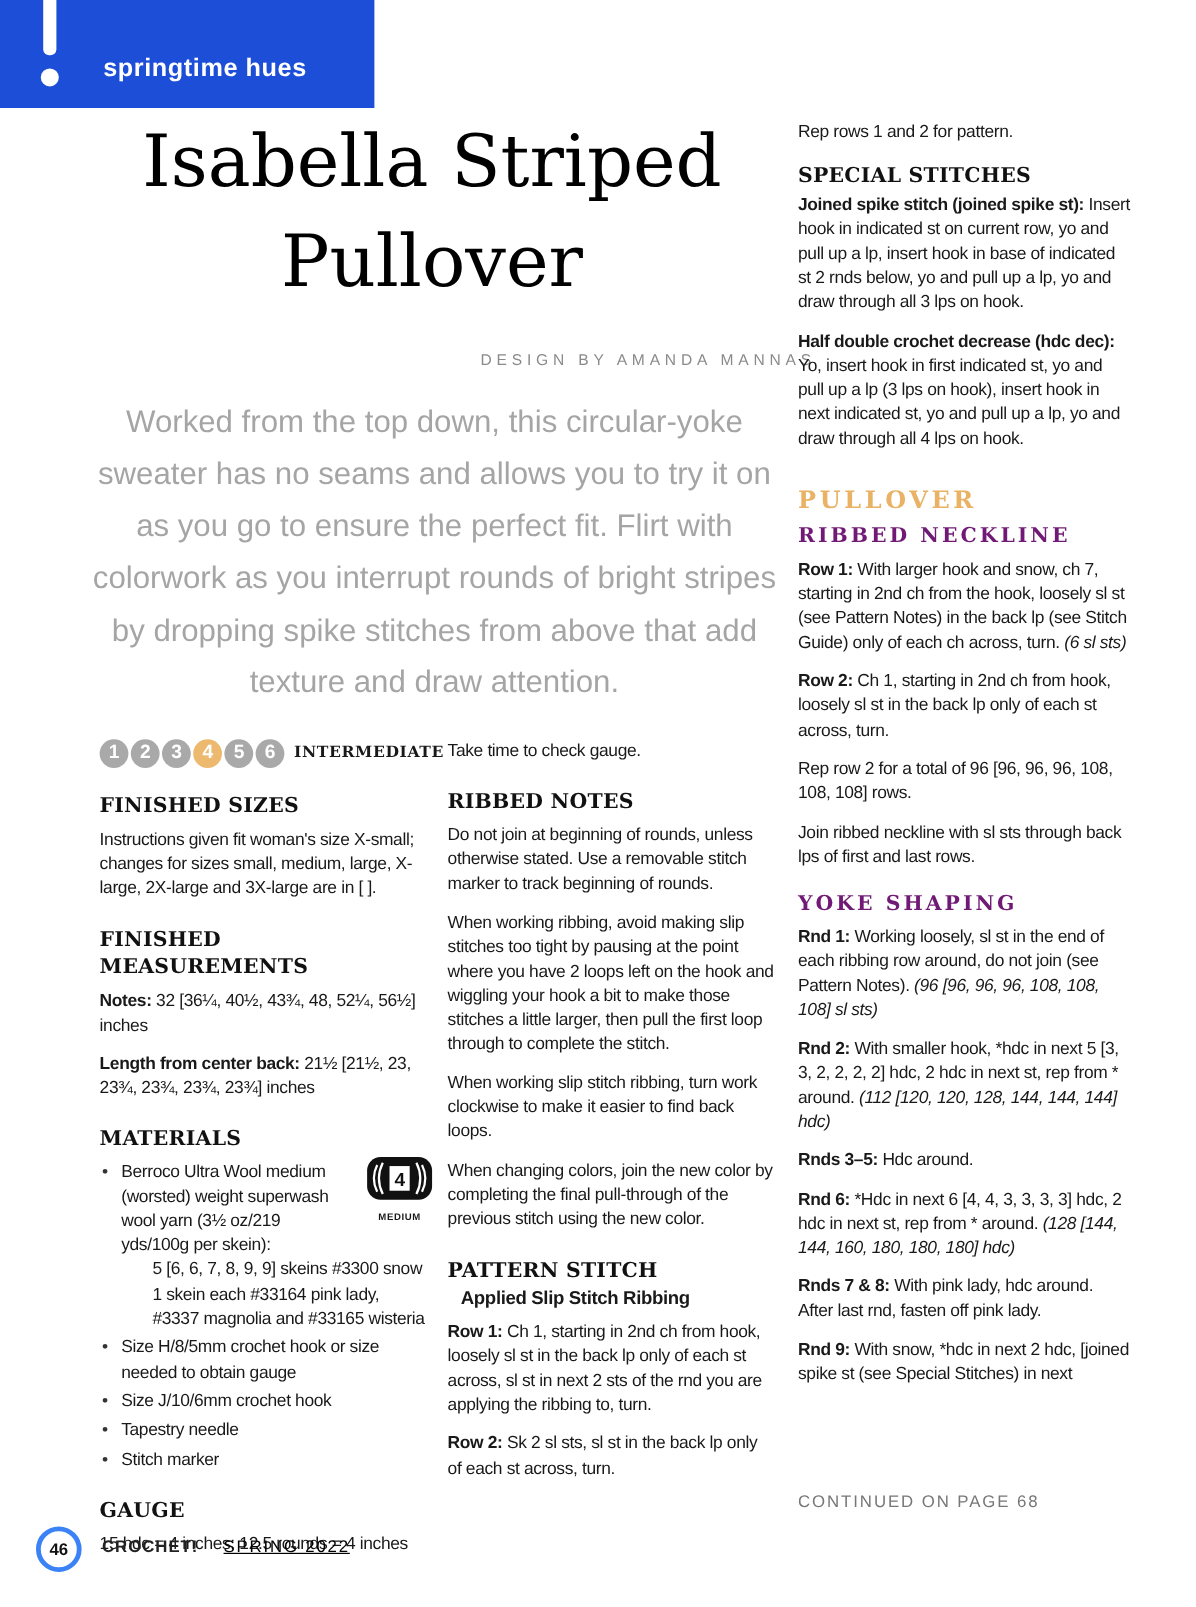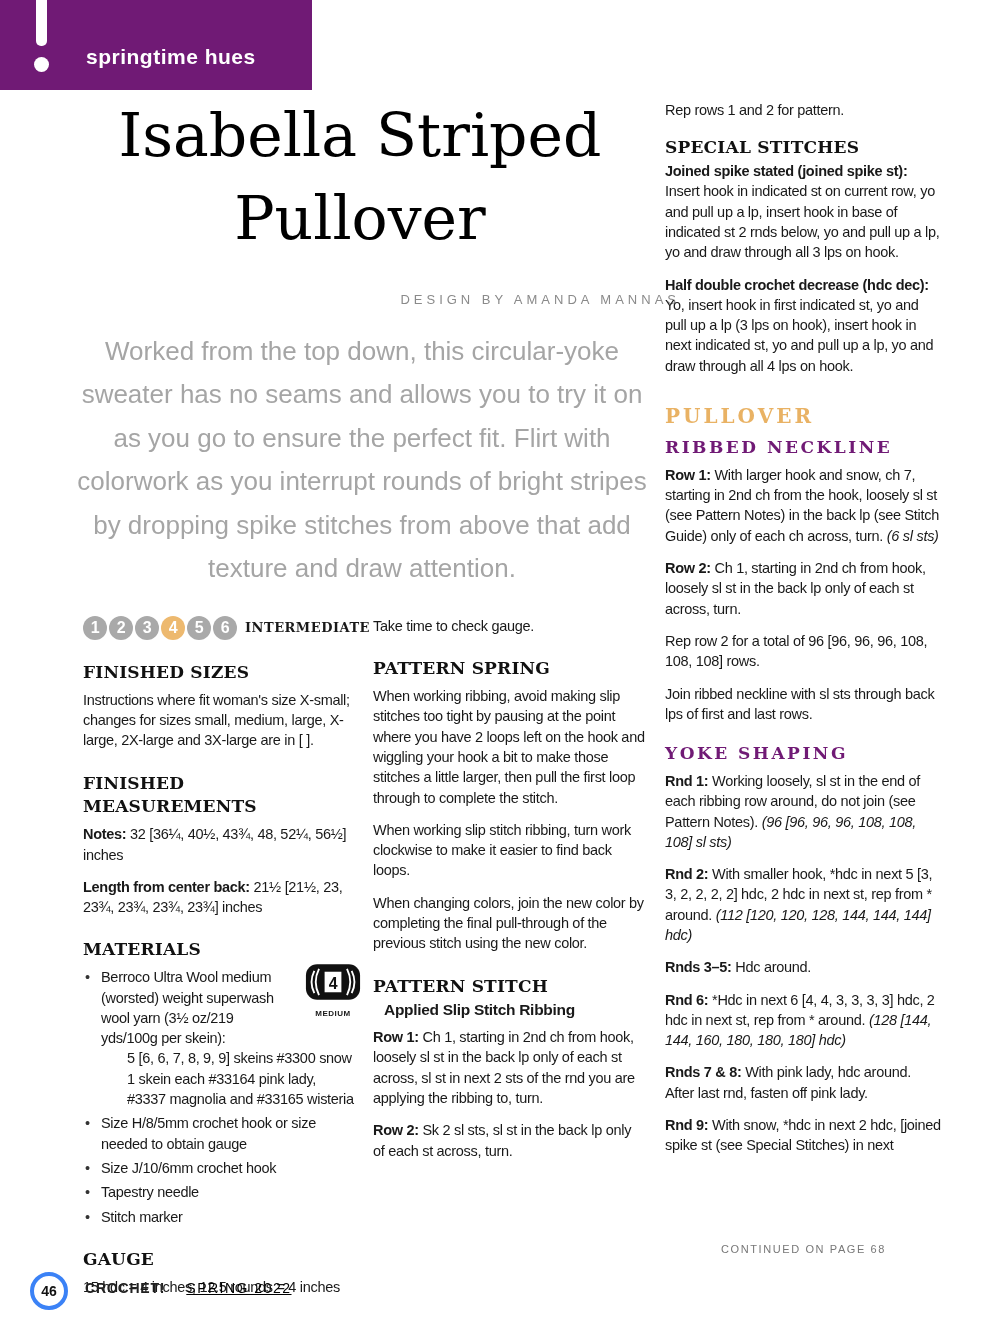--- a/index.html
+++ b/index.html
@@ -2,21 +2,21 @@
 <html><head>
 <meta charset="utf-8">
 <style>
   html,body { margin:0; padding:0; }
   body {
     width:997px; height:1339px; position:relative; background:#ffffff;
     font-family:"Liberation Sans", sans-serif; color:#191919; overflow:hidden;
   }
 
   
-  .band { position:absolute; left:0; top:0; width:312px; height:90px; background:#701a75; }
+  .band { position:absolute; left:0; top:0; width:312px; height:90px; background:#1d4ed8; }
   .excl-bar { position:absolute; left:36px; top:0; width:11px; height:46px; background:#fff; border-radius:0 0 5px 5px; }
   .excl-dot { position:absolute; left:34px; top:57px; width:15px; height:15px; background:#fff; border-radius:50%; }
   .tag { position:absolute; left:86px; top:45px; color:#fff; font-size:21px; font-weight:bold; letter-spacing:0.5px; }
 
   
   .title {
     position:absolute; left:40px; top:94px; width:640px; text-align:center;
     font-family:"DejaVu Serif", serif; font-weight:normal; font-size:60px; line-height:1.38; color:#000000;
   }
   .byline { position:absolute; left:40px; top:292px; width:640px; text-align:right;
@@ -62,22 +62,22 @@
   .badge { position:absolute; right:-6px; top:-4px; width:56px; text-align:center; }
   .badge .medlbl { font-size:8px; font-weight:bold; letter-spacing:0.5px; margin-top:1px; }
 
   
   .pagenum { position:absolute; left:30px; top:1272px; width:30px; height:30px; border:4px solid #3b82f6;
     border-radius:50%; display:flex; align-items:center; justify-content:center; font-weight:bold; font-size:14px; color:#111; }
   .footer-mag { position:absolute; left:85px; top:1280px; font-size:14px; color:#222; }
   .footer-mag .mag { font-weight:bold; letter-spacing:0.8px; }
   .footer-mag .issue { color:#000000; letter-spacing:1.5px; margin-left:21px;text-decoration:underline; }
 
-  .continued { position:absolute; left:665px; top:1243px; width:277px; text-align:center;
-    font-size:11px; letter-spacing:1.6px; color:#777; }
+  .continued { position:absolute; left:665px; top:1243px; width:277px; text-align:left;
+    font-size:14px; letter-spacing:1.6px; color:#777; }
 </style>
 </head>
 <body>
 
 <div class="band">
   <div>
     <div class="excl-bar"></div>
     <div class="excl-dot"></div>
   </div>
   <div class="tag">springtime hues</div>
@@ -95,21 +95,21 @@
     <span class="circ">1</span>
     <span class="circ">2</span>
     <span class="circ">3</span>
     <span class="circ active">4</span>
     <span class="circ">5</span>
     <span class="circ">6</span>
     <span class="diff-label">INTERMEDIATE</span>
   </div>
 
   <div class="h2">FINISHED SIZES</div>
-  <p class="body">Instructions where fit woman's size X-small; changes for sizes small, medium, large, X-large, 2X-large and 3X-large are in [ ].</p>
+  <p class="body">Instructions given fit woman's size X-small; changes for sizes small, medium, large, X-large, 2X-large and 3X-large are in [ ].</p>
 
   <div class="h2">FINISHED MEASUREMENTS</div>
   <p class="body"><b class="lead">Notes:</b> <span>32 [36¼, 40½, 43¾, 48, 52¼, 56½] inches</span></p>
   <p class="body"><b class="lead">Length from center back:</b> <span>21½ [21½, 23, 23¾, 23¾, 23¾, 23¾] inches</span></p>
 
   <div class="h2">MATERIALS</div>
   <ul class="mats">
     <li class="yarn-li">
       <div class="yarn-text">Berroco Ultra Wool medium (worsted) weight superwash wool yarn (3½ oz/219 yds/100g per skein):</div>
       <div class="yarn-sub">5 [6, 6, 7, 8, 9, 9] skeins #3300 snow</div>
@@ -133,36 +133,37 @@
     <li>Stitch marker</li>
   </ul>
 
   <div class="h2">GAUGE</div>
   <p class="body">15 hdc = 4 inches; 12.5 rounds = 4 inches</p>
 </div>
 
 <div class="col col2">
   <p class="body">Take time to check gauge.</p>
 
-  <div class="h2">PATTERN SPRING</div>
+  <div class="h2">RIBBED NOTES</div>
+  <p class="body">Do not join at beginning of rounds, unless otherwise stated. Use a removable stitch marker to track beginning of rounds.</p>
   <p class="body">When working ribbing, avoid making slip stitches too tight by pausing at the point where you have 2 loops left on the hook and wiggling your hook a bit to make those stitches a little larger, then pull the first loop through to complete the stitch.</p>
   <p class="body">When working slip stitch ribbing, turn work clockwise to make it easier to find back loops.</p>
   <p class="body">When changing colors, join the new color by completing the final pull-through of the previous stitch using the new color.</p>
 
   <div class="h2" style="margin-bottom:1px;">PATTERN STITCH</div>
   <div class="subhead">Applied Slip Stitch Ribbing</div>
   <p class="body"><b class="lead">Row 1:</b> <span>Ch 1, starting in 2nd ch from hook, loosely sl st in the back lp only of each st across, sl st in next 2 sts of the rnd you are applying the ribbing to, turn.</span></p>
   <p class="body"><b class="lead">Row 2:</b> <span>Sk 2 sl sts, sl st in the back lp only of each st across, turn.</span></p>
 </div>
 
 <div class="col col3">
   <p class="body">Rep rows 1 and 2 for pattern.</p>
 
   <div class="h2" style="margin-top:16px;margin-bottom:1px;">SPECIAL STITCHES</div>
-  <p class="body"><b class="lead">Joined spike stated (joined spike st):</b> <span>Insert hook in indicated st on current row, yo and pull up a lp, insert hook in base of indicated st 2 rnds below, yo and pull up a lp, yo and draw through all 3 lps on hook.</span></p>
+  <p class="body"><b class="lead">Joined spike stitch (joined spike st):</b> <span>Insert hook in indicated st on current row, yo and pull up a lp, insert hook in base of indicated st 2 rnds below, yo and pull up a lp, yo and draw through all 3 lps on hook.</span></p>
   <p class="body"><b class="lead">Half double crochet decrease (hdc dec):</b> <span>Yo, insert hook in first indicated st, yo and pull up a lp (3 lps on hook), insert hook in next indicated st, yo and pull up a lp, yo and draw through all 4 lps on hook.</span></p>
 
   <div class="h1-gold">PULLOVER</div>
 
   <div class="h1-sub" style="margin-top:6px;">RIBBED NECKLINE</div>
   <p class="body"><b class="lead">Row 1:</b> <span>With larger hook and snow, ch 7, starting in 2nd ch from the hook, loosely sl st (see Pattern Notes) in the back lp (see Stitch Guide) only of each ch across, turn.</span> <i class="tail">(6 sl sts)</i></p>
   <p class="body"><b class="lead">Row 2:</b> <span>Ch 1, starting in 2nd ch from hook, loosely sl st in the back lp only of each st across, turn.</span></p>
   <p class="body">Rep row 2 for a total of 96 [96, 96, 96, 108, 108, 108] rows.</p>
   <p class="body">Join ribbed neckline with sl sts through back lps of first and last rows.</p>
 

